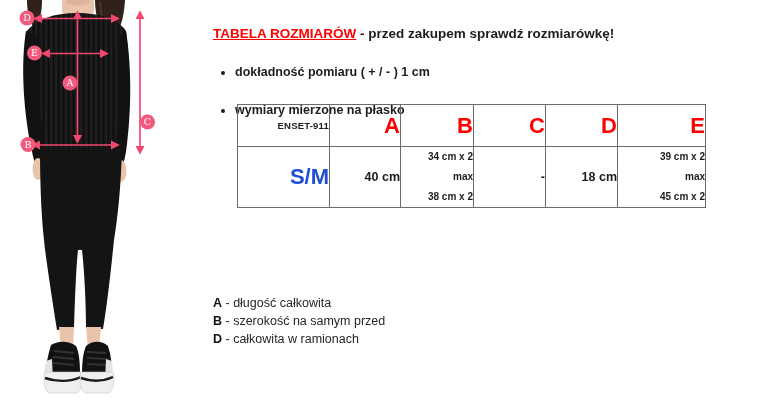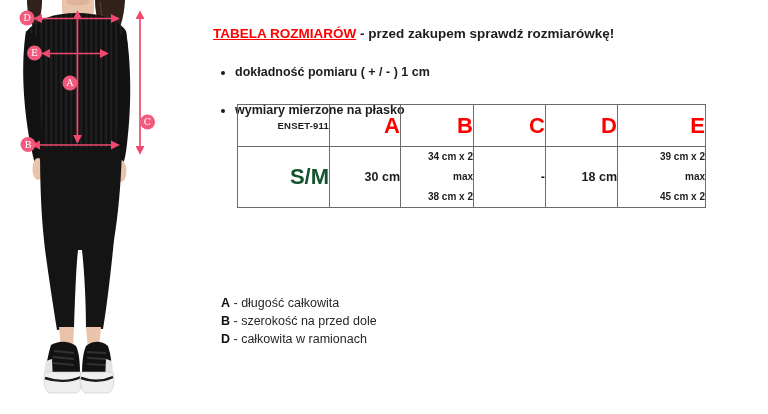--- a/index.html
+++ b/index.html
@@ -21,25 +21,25 @@
   }
   .size-table td{
     border:1.2px solid #6b6b6b;text-align:right;vertical-align:middle;padding:0;
     white-space:pre-line;
   }
   .size-table tr.hd td{height:41px;}
   .size-table tr.r1 td{height:39px;}
   .size-table tr.r2 td{height:40px;}
   .cell-code{font-size:9.5px;font-weight:bold;letter-spacing:.2px;}
   .cell-colhead{font-size:22px;font-weight:bold;color:#fe0000;}
-  .cell-sizehead{font-size:22px;font-weight:bold;color:#14532d;}
+  .cell-sizehead{font-size:22px;font-weight:bold;color:#1d4ed8;}
   .cell-val{font-size:12.5px;font-weight:bold;color:#1d1d1d;}
   .cell-val-sm{font-size:10px;line-height:20px;font-weight:bold;color:#1d1d1d;}
   
-  .legend{position:absolute;left:221px;top:294px;font-size:12.5px;color:#262626;}
+  .legend{position:absolute;left:213px;top:294px;font-size:12.5px;color:#262626;}
   .legend-item{height:18px;line-height:18px;white-space:nowrap;}
   .leg-letter{font-weight:bold;color:#111;}
 </style>
 </head>
 <body>
 
 <div id="app">
 
   <svg id="figure" viewBox="0 0 200 414" xmlns="http://www.w3.org/2000/svg">
     <defs>
@@ -132,32 +132,32 @@
       <tr class="hd">
         <td class="cell-code">ENSET-911</td>
         <td class="cell-colhead">A</td>
         <td class="cell-colhead">B</td>
         <td class="cell-colhead">C</td>
         <td class="cell-colhead">D</td>
         <td class="cell-colhead">E</td>
       </tr>
       <tr class="r1">
         <td class="cell-sizehead">S/M</td>
-        <td class="cell-val">30 cm</td>
+        <td class="cell-val">40 cm</td>
         <td class="cell-val-sm">34 cm x 2
 max
 38 cm x 2</td>
         <td class="cell-val">-</td>
         <td class="cell-val">18 cm</td>
         <td class="cell-val-sm">39 cm x 2
 max
 45 cm x 2</td>
       </tr>
     </tbody>
   </table>
 
   <div class="legend">
     <div class="legend-item"><span class="leg-letter">A</span><span> - </span><span>długość całkowita</span></div>
-    <div class="legend-item"><span class="leg-letter">B</span><span> - </span><span>szerokość na przed dole</span></div>
+    <div class="legend-item"><span class="leg-letter">B</span><span> - </span><span>szerokość na samym przed</span></div>
     <div class="legend-item"><span class="leg-letter">D</span><span> - </span><span>całkowita w ramionach</span></div>
   </div>
 
 </div>
 
 </body></html>

